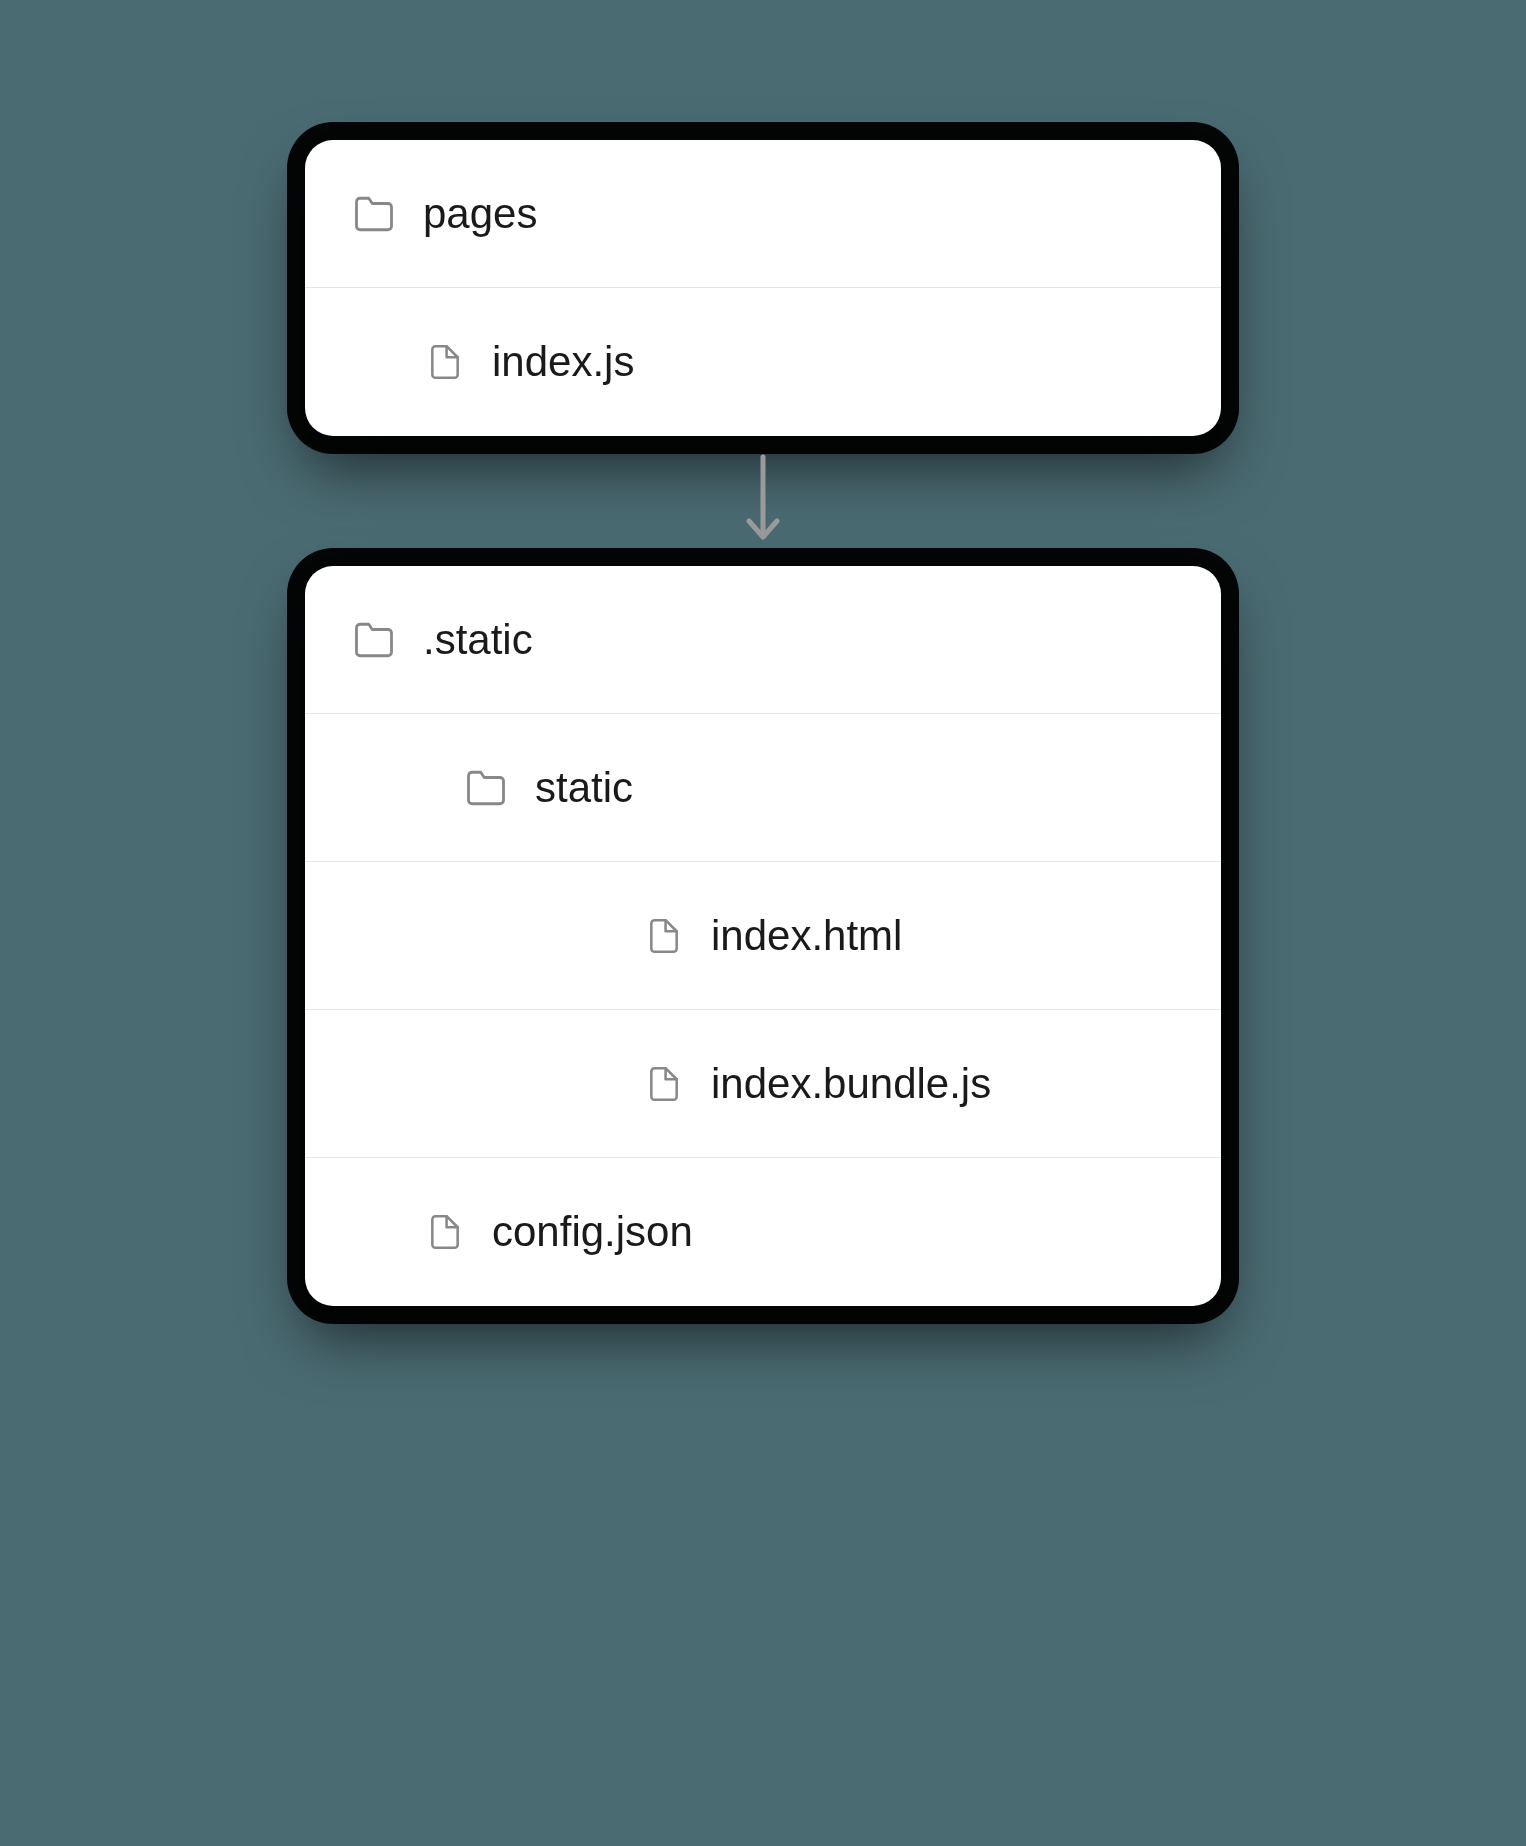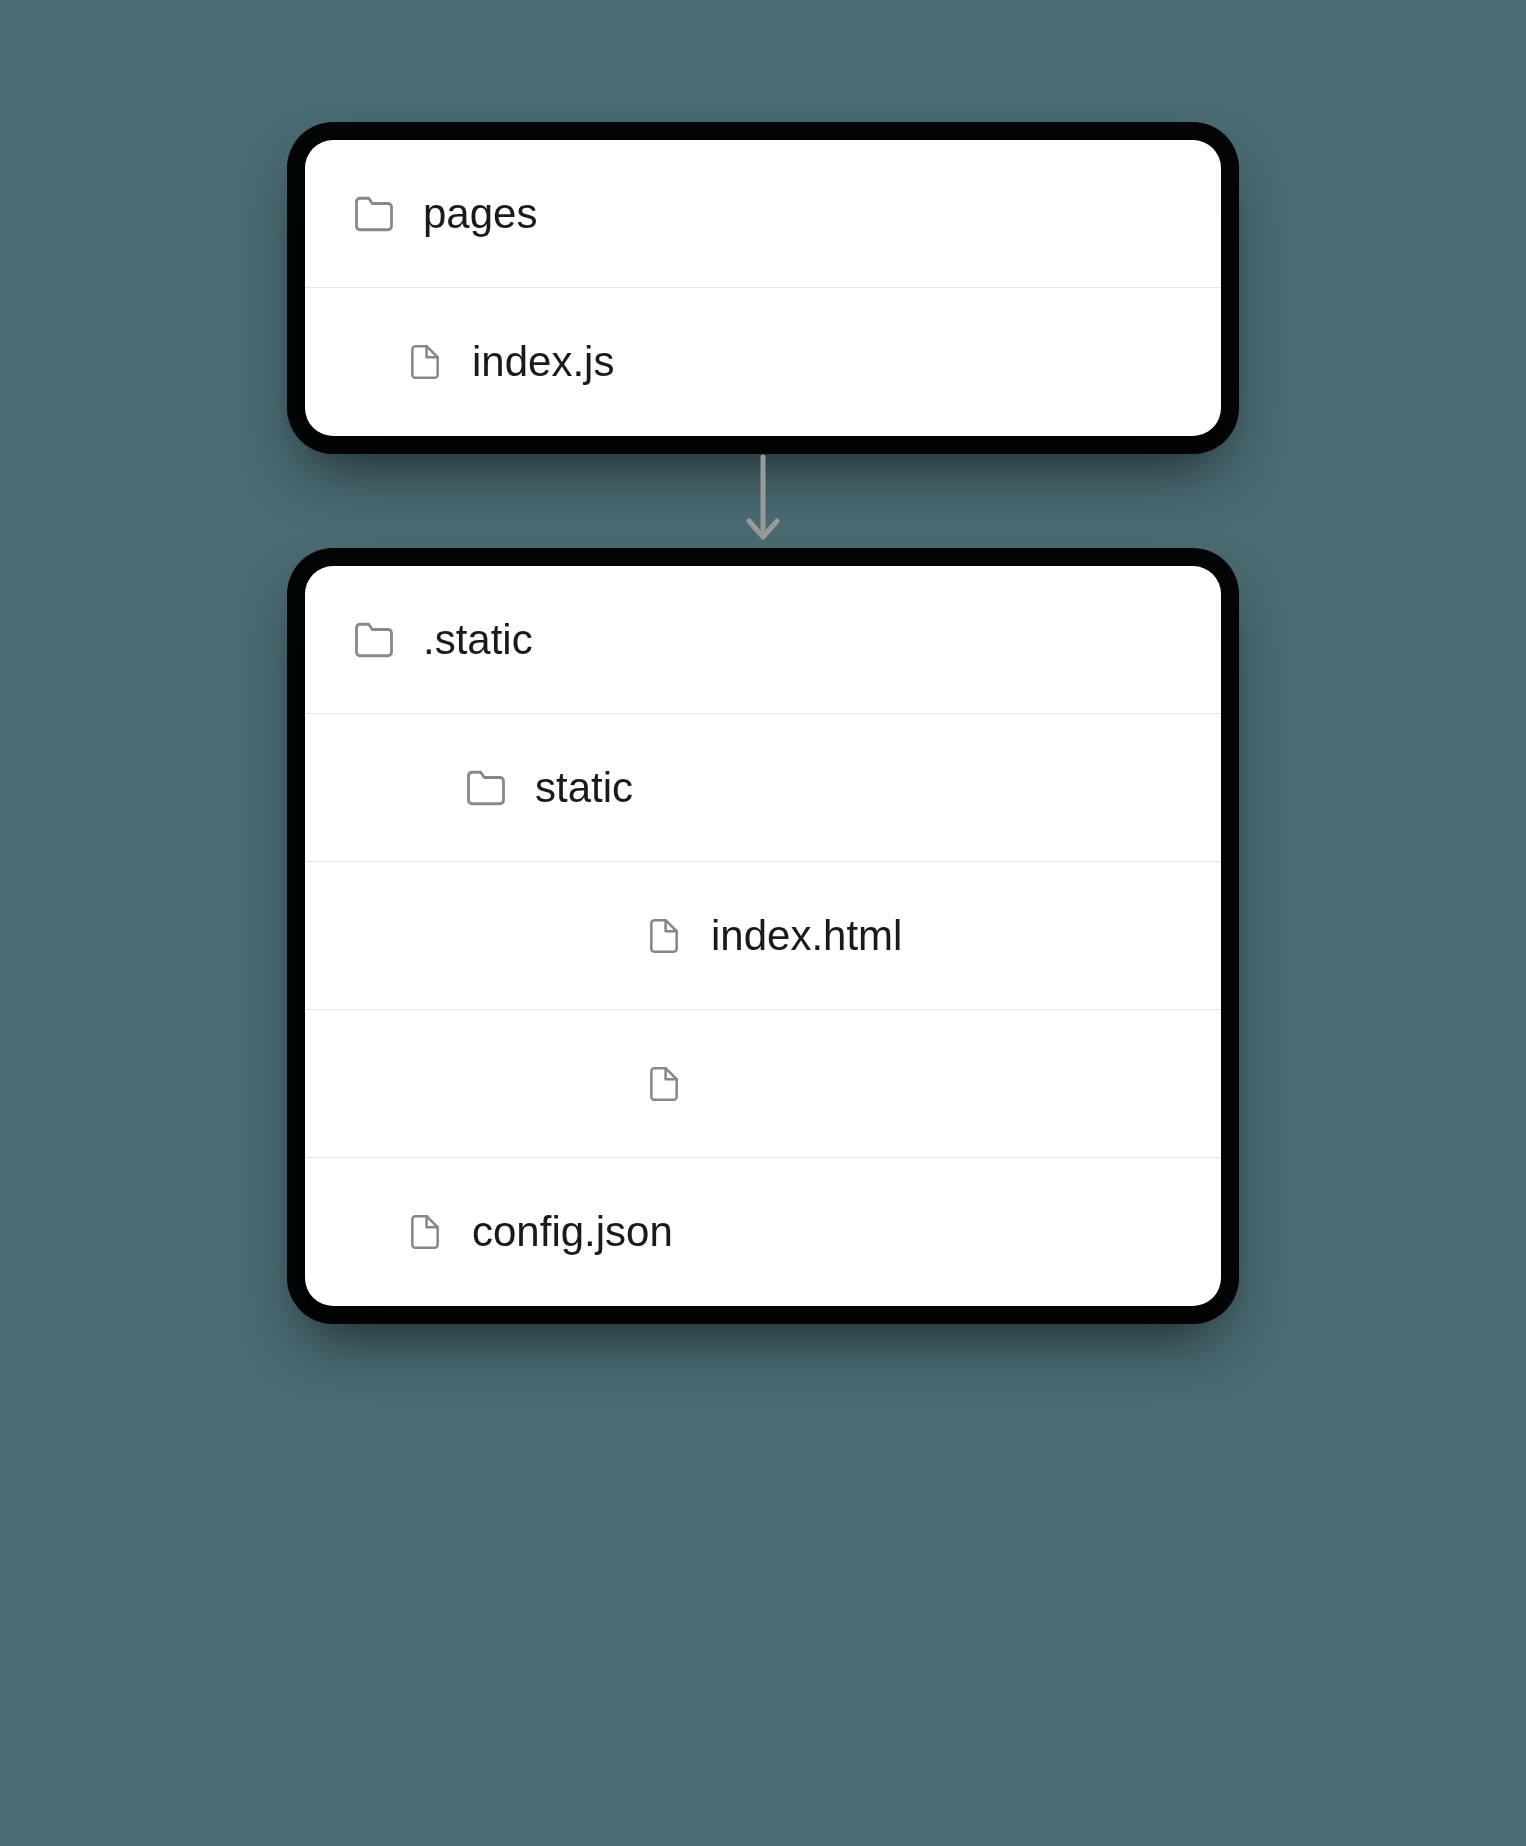--- a/index.html
+++ b/index.html
@@ -45,21 +45,21 @@
     font-size: 42px;
     color: #1a1a1a;
     font-weight: 400;
   }
   .arrow-container {
     height: 130px;
     display: flex;
     align-items: center;
     justify-content: center;
   }
-  .indent-1 { padding-left: 101px; }
+  .indent-1 { padding-left: 76px; margin-left: 45px; }
   .indent-2 { padding-left: 160px; }
   .indent-4 { padding-left: 340px; }
 </style>
 </head>
 <body>
 
 <div class="card">
   <div class="row">
     <span class="icon">
       <svg width="42" height="42" viewBox="0 0 24 24" fill="none" stroke="#888" stroke-width="1.6" stroke-linecap="round" stroke-linejoin="round">
@@ -112,20 +112,21 @@
     </span>
     <span class="label">index.html</span>
   </div>
   <div class="row indent-4">
     <span class="icon">
       <svg width="38" height="38" viewBox="0 0 24 24" fill="none" stroke="#888" stroke-width="1.6" stroke-linecap="round" stroke-linejoin="round">
         <path d="M13 2H6a2 2 0 0 0-2 2v16a2 2 0 0 0 2 2h12a2 2 0 0 0 2-2V9z"></path>
         <polyline points="13 2 13 9 20 9"></polyline>
       </svg>
     </span>
+    <span class="label">index.bundle.js</span>
   </div>
   <div class="row indent-1">
     <span class="icon">
       <svg width="38" height="38" viewBox="0 0 24 24" fill="none" stroke="#888" stroke-width="1.6" stroke-linecap="round" stroke-linejoin="round">
         <path d="M13 2H6a2 2 0 0 0-2 2v16a2 2 0 0 0 2 2h12a2 2 0 0 0 2-2V9z"></path>
         <polyline points="13 2 13 9 20 9"></polyline>
       </svg>
     </span>
     <span class="label">config.json</span>
   </div>

